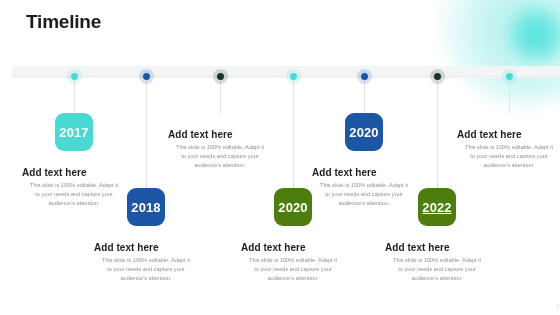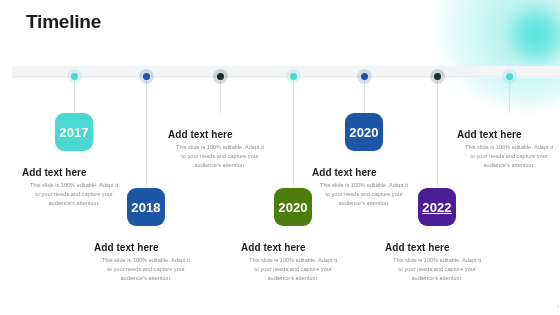--- a/index.html
+++ b/index.html
@@ -242,21 +242,21 @@
         <div class="year-chip" style="background: #4d7c0f;">2020</div>
         <div class="card-heading">Add text here</div>
         <div class="card-body">This slide is 100% editable. Adapt it to your needs and capture your audience's attention.</div>
       </div>
       <div class="card" style="left: 352px; top: 113px;">
         <div class="year-chip" style="background: rgb(29, 86, 164);">2020</div>
         <div class="card-heading">Add text here</div>
         <div class="card-body">This slide is 100% editable. Adapt it to your needs and capture your audience's attention.</div>
       </div>
       <div class="card" style="left: 425px; top: 188px;">
-        <div class="year-chip" style="background: #4c1d95; text-decoration: underline;">2022</div>
+        <div class="year-chip" style="background: #4d7c0f; text-decoration: underline;">2022</div>
         <div class="card-heading">Add text here</div>
         <div class="card-body">This slide is 100% editable. Adapt it to your needs and capture your audience's attention.</div>
       </div>
       <div class="card" style="left: 497px; top: 113px;">
         <div class="card-heading">Add text here</div>
         <div class="card-body">This slide is 100% editable. Adapt it to your needs and capture your audience's attention.</div>
       </div>
     </div>
 
   <div class="page-number">71</div>

